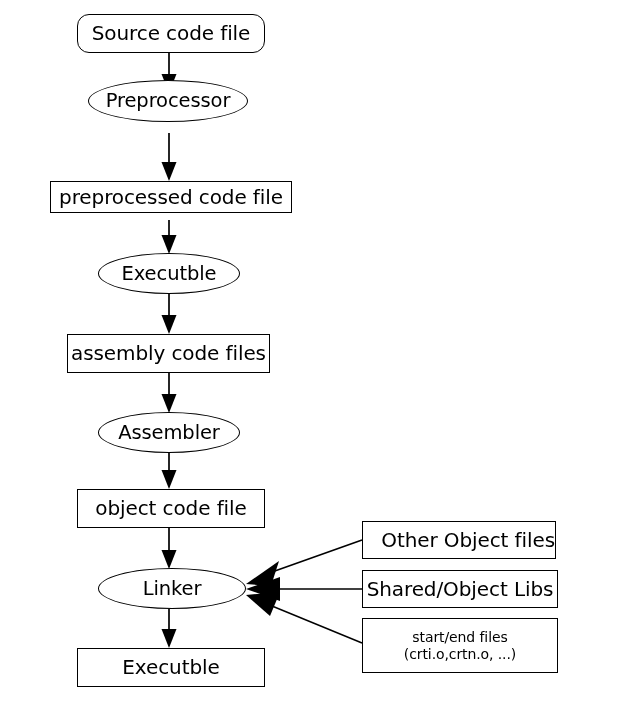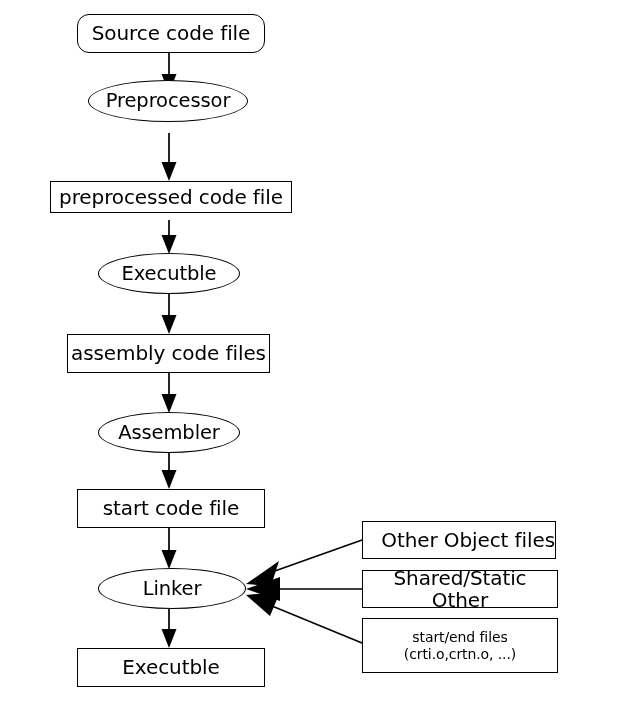--- a/index.html
+++ b/index.html
@@ -139,37 +139,37 @@
 
   <div class="node box" style="left:67px; top:334px; width:203px; height:39px;">
     <span class="node-label">assembly code files</span>
   </div>
 
   <div class="node ellipse" style="left:98px; top:412px; width:142px; height:41px;">
     <span class="node-label">Assembler</span>
   </div>
 
   <div class="node box" style="left:77px; top:489px; width:188px; height:39px;">
-    <span class="node-label">start code file</span>
+    <span class="node-label">object code file</span>
   </div>
 
   <div class="node ellipse" style="left:98px; top:568px; width:148px; height:41px;">
     <span class="node-label">Linker</span>
   </div>
 
   <div class="node box" style="left:77px; top:648px; width:188px; height:39px;">
     <span class="node-label">Executble</span>
   </div>
 
   <div class="node box" style="left:362px; top:521px; width:194px; height:38px;justify-content:flex-end;">
     <span class="node-label">Other Object files</span>
   </div>
 
   <div class="node box" style="left:362px; top:570px; width:196px; height:38px;">
-    <span class="node-label">Shared/Static Other</span>
+    <span class="node-label">Shared/Object Libs</span>
   </div>
 
   <div class="node box two-line" style="left:362px; top:618px; width:196px; height:55px;">
     <span class="node-label">start/end files
 (crti.o,crtn.o, ...)</span>
   </div>
 
 </div>
 
 </body></html>

